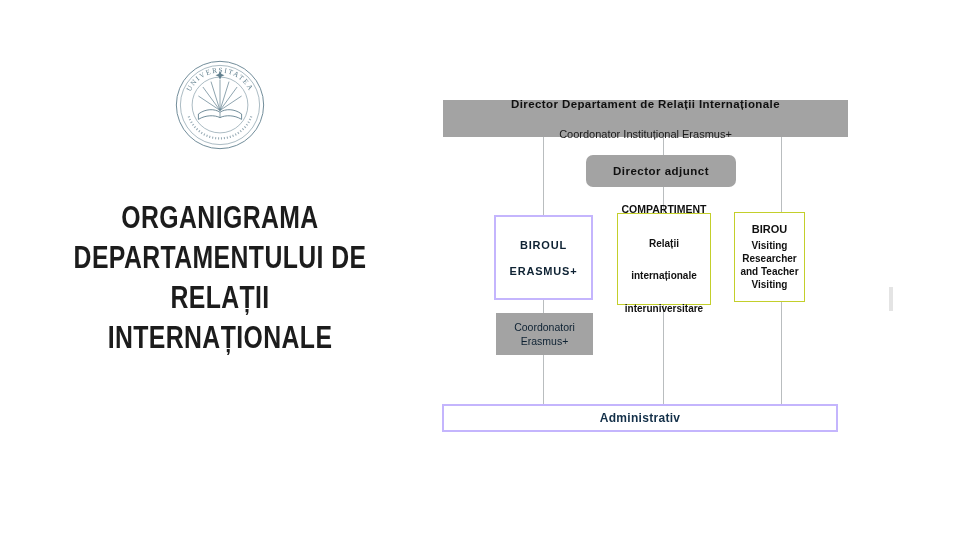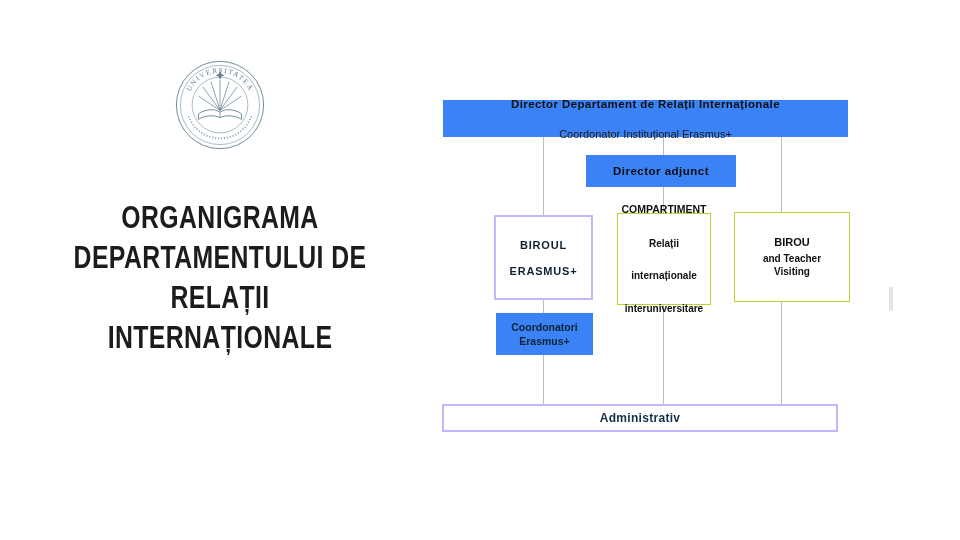--- a/index.html
+++ b/index.html
@@ -13,44 +13,44 @@
   .title{
     position:absolute;left:20px;top:198px;width:400px;
     text-align:center;font-weight:bold;font-size:31px;line-height:40px;
     color:#1c1c1c;transform:scaleX(0.8);transform-origin:50% 0;
     letter-spacing:0.5px;
   }
 
   
   .box{position:absolute;box-sizing:border-box;display:flex;flex-direction:column;
        align-items:center;justify-content:center;text-align:center;}
-  .fill-blue{background:#3b82f6;}
+  .fill-blue{background:#a3a3a3;}
   .teal-border{background:#ffffff;border:2px solid #c4b5fd;}
   .green-border{background:#ffffff;border:1.5px solid #c3cf2b;}
 
   .director-box{left:443px;top:100px;width:405px;height:37px;}
   .director-line1{font-weight:bold;font-size:11.5px;letter-spacing:0.4px;color:#101010;}
   .director-line2{font-size:11px;color:#1a1a1a;margin-top:18px;}
 
-  .adjunct-box{left:586px;top:155px;width:150px;height:32px;}
+  .adjunct-box{left:586px;top:155px;width:150px;height:32px;border-radius:7px;}
   .adjunct-label{font-weight:bold;font-size:11.5px;letter-spacing:0.5px;color:#101010;}
 
   .erasmus-box{left:494px;top:215px;width:99px;height:85px;}
   .erasmus-line{font-weight:bold;font-size:11px;letter-spacing:0.8px;color:#0e2233;line-height:26px;}
 
   .compartiment-box{left:617px;top:213px;width:94px;height:92px;padding:1px;gap:20px;}
   .comp-title{font-weight:bold;font-size:10.5px;color:#101010;margin-bottom:3px;}
   .comp-line{font-weight:bold;font-size:10px;line-height:12.5px;color:#101010;}
 
-  .birou-box{left:734px;top:212px;width:116px;height:90px;padding:3px;}
+  .birou-box{left:734px;top:212px;width:71px;height:90px;padding:3px;}
   .birou-title{font-weight:bold;font-size:11px;color:#101010;margin-bottom:4px;}
   .birou-line{font-weight:bold;font-size:10px;line-height:13px;color:#101010;}
 
   .coordonatori-box{left:496px;top:313px;width:97px;height:42px;}
-  .coord-line{font-weight:bold;font-size:10.5px;line-height:14px;color:#0e2233;}
+  .coord-line{font-weight:normal;font-size:10.5px;line-height:14px;color:#0e2233;}
 
   .administrativ-box{left:442px;top:404px;width:396px;height:28px;}
   .administrativ-label{font-weight:bold;font-size:12px;letter-spacing:0.3px;color:#143049;}
 
   
   .line{position:absolute;width:1px;background:#b9bdbf;}
   .l1{left:543px;top:137px;height:78px;}
   .l2a{left:663px;top:137px;height:18px;}
   .l2b{left:663px;top:187px;height:26px;}
   .l3{left:781px;top:137px;height:75px;}
@@ -132,20 +132,21 @@
 
     <div class="box green-border compartiment-box">
       <div class="comp-title">COMPARTIMENT</div>
       <div class="comp-line">Relații</div>
       <div class="comp-line">internaționale</div>
       <div class="comp-line">interuniversitare</div>
     </div>
 
     <div class="box green-border birou-box">
       <div class="birou-title">BIROU</div>
+      <div class="birou-line">Visiting Researcher</div>
       <div class="birou-line">and Teacher</div>
       <div class="birou-line">Visiting</div>
     </div>
 
     <div class="box fill-blue coordonatori-box">
       <div class="coord-line">Coordonatori</div>
       <div class="coord-line">Erasmus+</div>
     </div>
 
     <div class="box teal-border administrativ-box">

